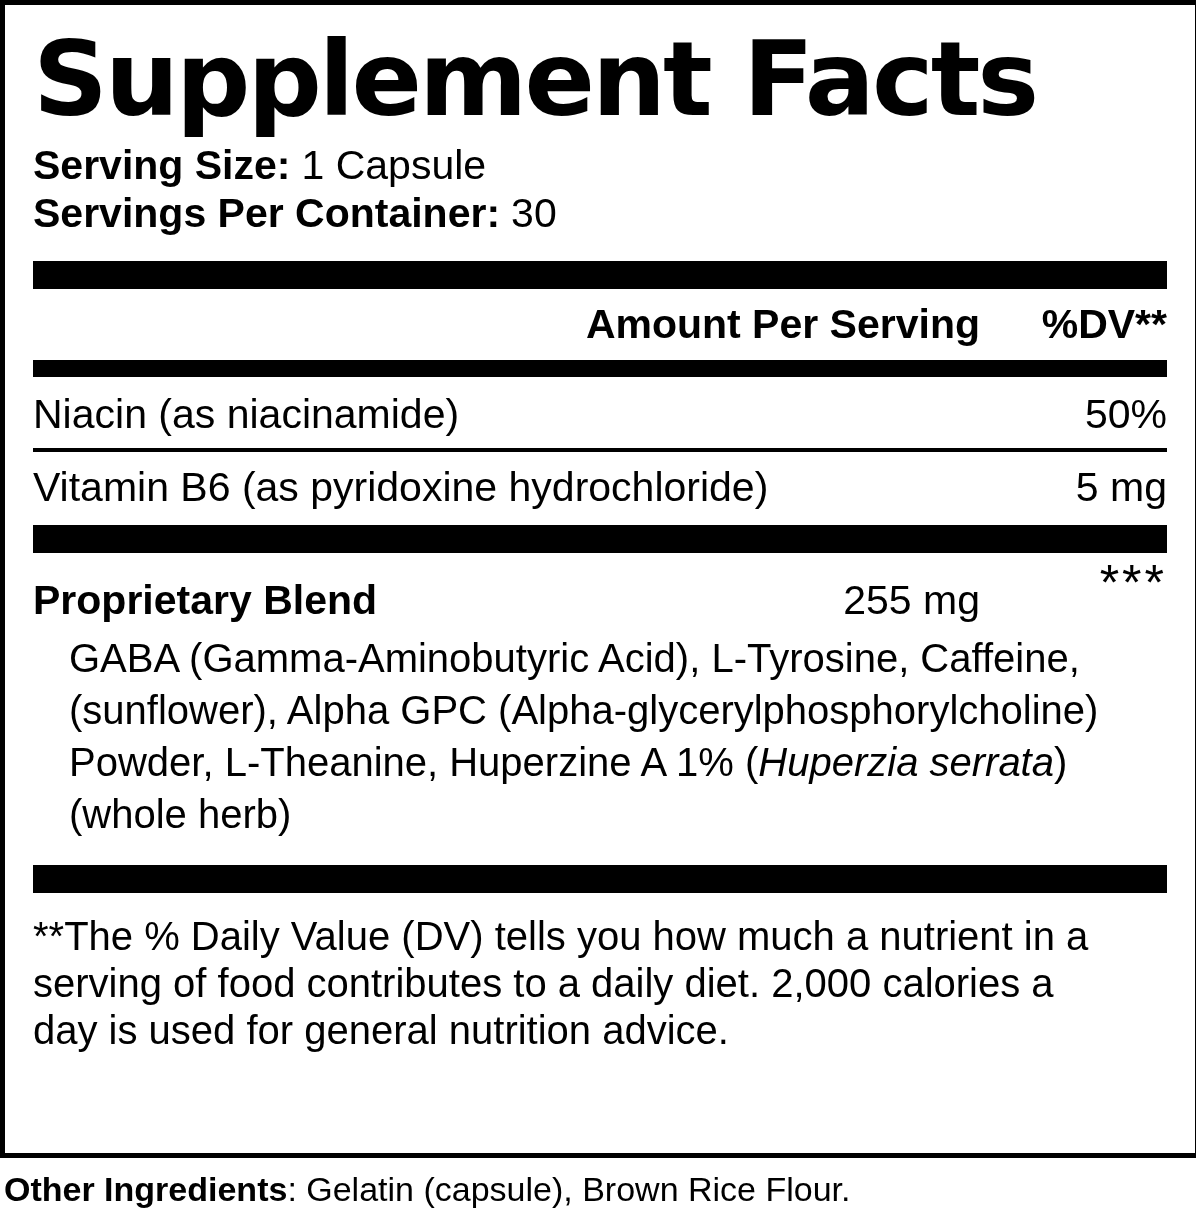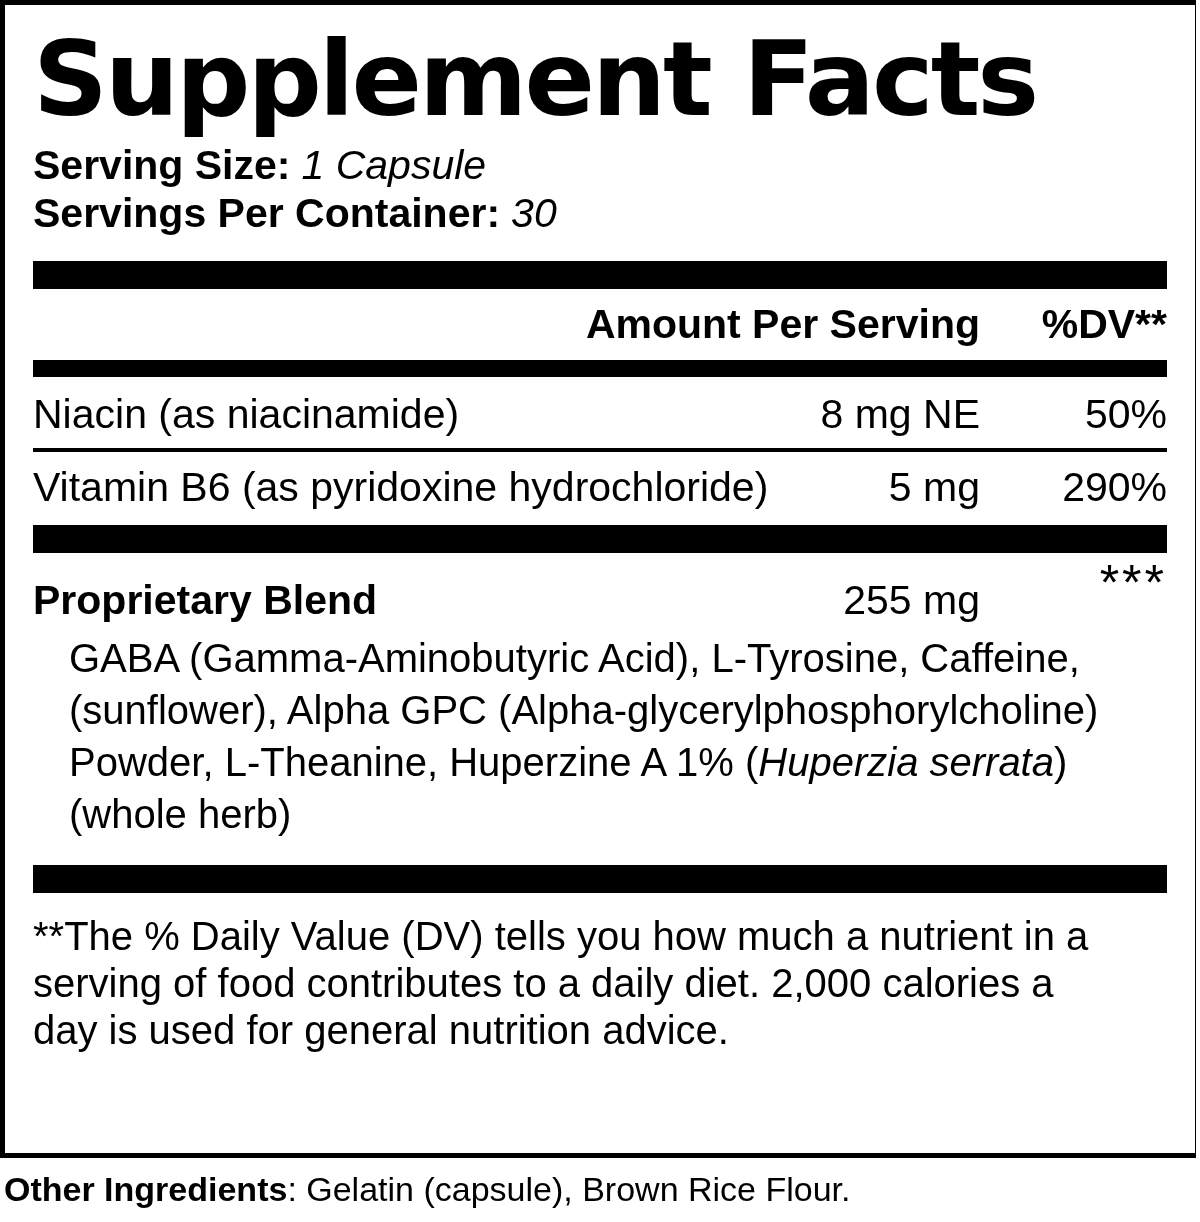--- a/index.html
+++ b/index.html
@@ -34,21 +34,21 @@
     letter-spacing: -3px;
     white-space: nowrap;
   }
   .serving-line {
     font-size: 41px;
     line-height: 48px;
     white-space: nowrap;
   }
   .serving-line:first-of-type { margin-top: 8px; }
   .b { font-weight: bold; }
-  .serving-line .value { margin-left: 11px; font-style: italic; }
+  .serving-line .value { margin-left: 11px; }
   .bar {
     background: #000000;
     width: 100%;
   }
   .bar-1 { height: 28px; margin-top: 24px; }
   .bar-2 { height: 17px; }
   .bar-3 { height: 28px; }
   .bar-4 { height: 28px; margin-top: 25px; }
   .row {
     display: flex;
@@ -57,21 +57,21 @@
     line-height: 1.1;
   }
   .header-row {
     padding: 13px 0 13px 0;
     font-weight: bold;
   }
   .col-name { flex: 1; white-space: nowrap; }
   .col-amt  { text-align: center; white-space: nowrap; }
   .col-dv   { width: 187px; text-align: right; white-space: nowrap; }
   .nutrient-row-1 { padding: 15px 0 11px 0; }
-  .nutrient-row-2 { padding: 13px 0 15px 0; }
+  .nutrient-row-2 { padding: 13px 0 15px 0; gap: 34px; }
   .hairline {
     height: 4px;
     background: #000000;
     width: 100%;
   }
   .blend-row { padding-top: 17px; }
   .raised-stars {
     font-size: 50px;
     letter-spacing: 3px;
     position: relative;
@@ -116,30 +116,28 @@
     <div class="row header-row">
       <div class="col-name"></div>
       <div class="col-amt">Amount Per Serving</div>
       <div class="col-dv">%DV**</div>
     </div>
 
     <div class="bar bar-2"></div>
 
     <div class="row nutrient-row-1">
       <div class="col-name">Niacin (as niacinamide)</div>
-      <div class="col-amt">8 mg NE</div>
       <div class="col-dv">50%</div>
     </div>
 
     <div class="hairline"></div>
 
     <div class="row nutrient-row-2">
       <div class="col-name">Vitamin B6 (as pyridoxine hydrochloride)</div>
       <div class="col-amt">5 mg</div>
-      <div class="col-dv">290%</div>
     </div>
 
     <div class="bar bar-3"></div>
 
     <div class="row blend-row">
       <div class="col-name b">Proprietary Blend</div>
       <div class="col-amt">255 mg</div>
       <div class="col-dv"><span class="raised-stars">***</span></div>
     </div>
 

